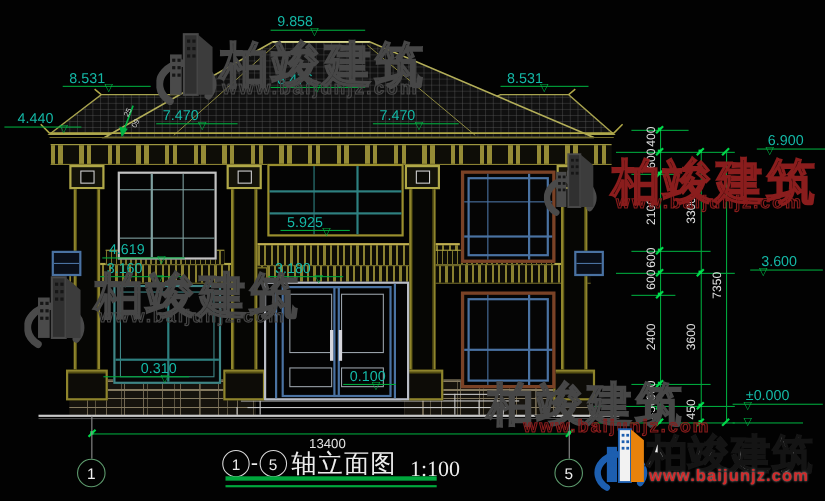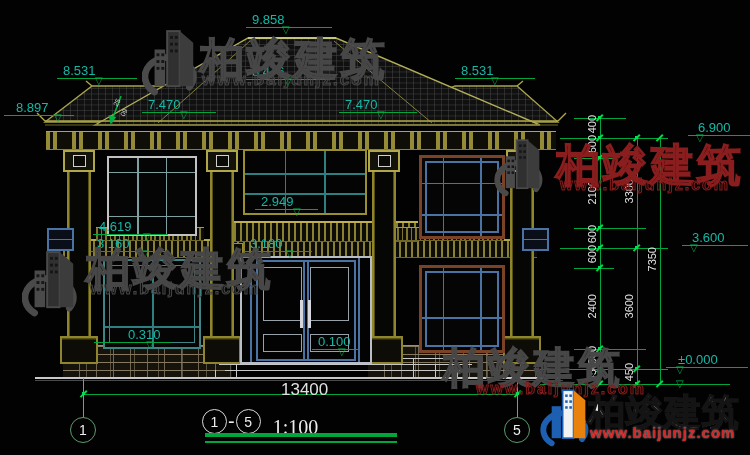--- a/index.html
+++ b/index.html
@@ -247,36 +247,36 @@
     <div class="mk-t">7.470</div>
     <div class="mk-l"></div>
       <div class="mk-tri" style="left:38px">▽</div>
   </div>
   <div class="marker" style="left:339px;top:97px;width:78px">
     <div class="mk-t">7.470</div>
     <div class="mk-l"></div>
       <div class="mk-tri" style="left:38px">▽</div>
   </div>
   <div class="marker" style="left:4px;top:100px;width:70px">
-    <div class="mk-t" style="padding-left:12px">8.897</div>
+    <div class="mk-t" style="padding-left:12px">4.440</div>
     <div class="mk-l"></div>
       <div class="mk-tri" style="left:50px">▽</div>
   </div>
   <div class="marker" style="left:93px;top:219px;width:75px">
     <div class="mk-t">4.619</div>
     <div class="mk-l"></div>
       <div class="mk-tri" style="left:50px">▽</div>
   </div>
   <div class="marker" style="left:91px;top:236px;width:76px">
     <div class="mk-t">3.160</div>
     <div class="mk-l"></div>
       <div class="mk-tri" style="left:50px">▽</div>
   </div>
   <div class="marker" style="left:255px;top:194px;width:63px">
-    <div class="mk-t">2.949</div>
+    <div class="mk-t">5.925</div>
     <div class="mk-l"></div>
       <div class="mk-tri" style="left:38px">▽</div>
   </div>
   <div class="marker" style="left:244px;top:236px;width:68px">
     <div class="mk-t">3.180</div>
     <div class="mk-l"></div>
       <div class="mk-tri" style="left:42px">▽</div>
   </div>
   <div class="marker" style="left:94px;top:327px;width:78px">
     <div class="mk-t" style="padding-left:34px">0.310</div>
@@ -364,38 +364,39 @@
   <div class="dimtxt rot" style="left:623px;top:294px">3600</div>
   <div class="dimtxt rot" style="left:623px;top:363px">450</div>
 
   <div class="dimtxt rot" style="left:646px;top:247px">7350</div>
 
   <div class="gline" style="left:83px;top:394px;width:434px"></div>
   <div class="tick" style="left:79px;top:393px"></div>
     <div class="gnode" style="left:82px;top:392px"></div>
   <div class="tick" style="left:513px;top:393px"></div>
     <div class="gnode" style="left:516px;top:392px"></div>
-  <div class="dimtxt" style="left:281px;top:380px;font-size:17px">13400</div>
+  <div class="dimtxt" style="left:281px;top:396px;font-size:12px">13400</div>
   <div class="axisline" style="left:83px;top:378px;height:39px"></div>
   <div class="axisline" style="left:517px;top:378px;height:39px"></div>
   <div class="bubble" style="left:70px;top:417px">
       <span>1</span>
     </div>
   <div class="bubble" style="left:504px;top:417px">
       <span>5</span>
     </div>
 
   <div class="title-row" style="left:202px;top:404px">
     <span class="t-circle">
         <span>1</span>
       </span>
     <span style="font-size:20px;margin:0 1px">-</span>
     <span class="t-circle">
         <span>5</span>
       </span>
+    <span class="t-name">轴立面图</span>
     <span class="t-scale">1:100</span>
   </div>
   <div style="position:absolute;left:205px;top:433px;width:192px;height:4px;background:#00a63c"></div>
   <div style="position:absolute;left:205px;top:441px;width:192px;height:1.5px;background:#00a63c"></div>
 
   <svg class="abs icon-gray" style="left:142px;top:26px" width="58" height="74">
       <use href="#bldg"></use>
     </svg>
   <div class="wm-txt" style="left:200px;top:30px;font-size:44px">柏竣建筑</div>
   <div class="wm-url" style="left:202px;top:70px;font-size:17px">www.baijunjz.com</div>

